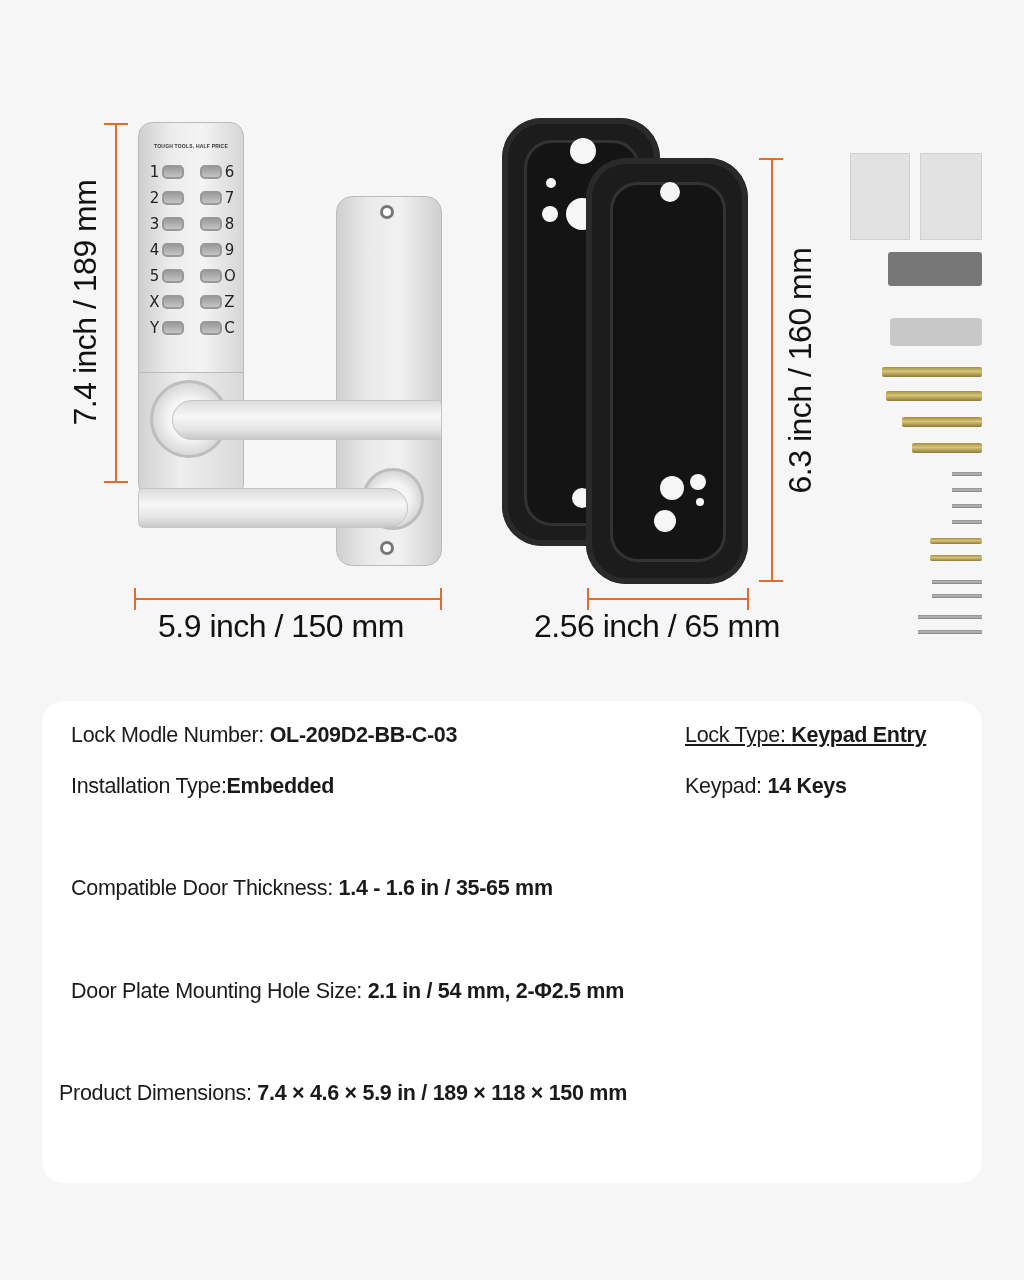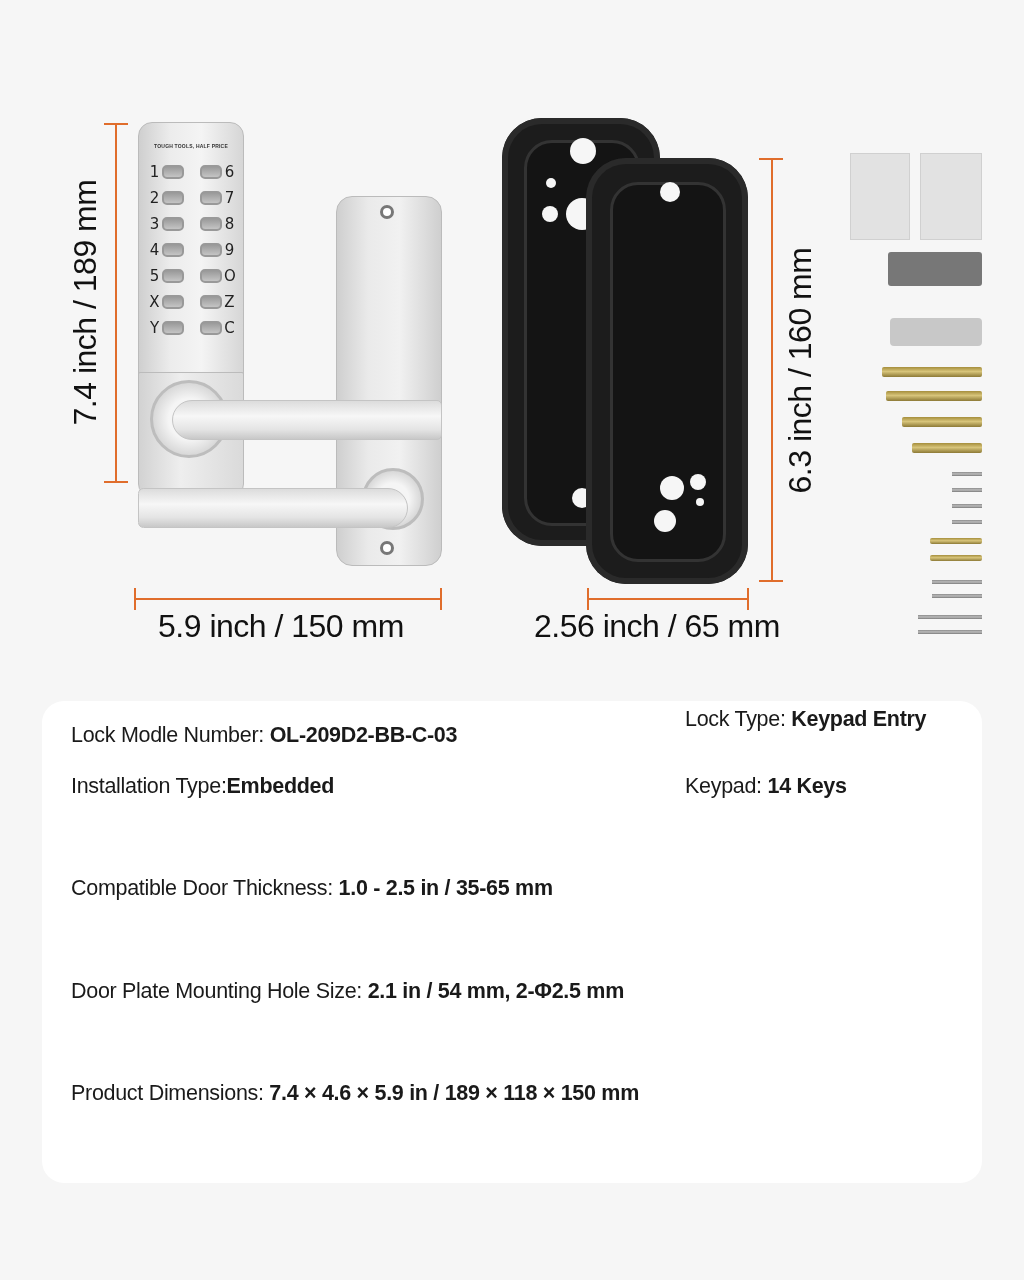--- a/index.html
+++ b/index.html
@@ -212,31 +212,31 @@
   <div class="acc screw" style="left:932px; top:580px; width:50px;"></div>
   <div class="acc screw" style="left:932px; top:594px; width:50px;"></div>
   <div class="acc screw" style="left:918px; top:615px; width:64px;"></div>
   <div class="acc screw" style="left:918px; top:630px; width:64px;"></div>
 </div>
 
 <div class="spec-card">
   <div class="spec-row" style="left:29px; top:22px;">
     <span class="lbl">Lock Modle Number: </span><span class="val">OL-209D2-BB-C-03</span>
   </div>
-  <div class="spec-row" style="left:643px; top:6px;">
+  <div class="spec-row" style="left:643px; top:22px;text-decoration:underline;">
     <span class="lbl">Lock Type: </span><span class="val">Keypad Entry</span>
   </div>
   <div class="spec-row" style="left:29px; top:73px;">
     <span class="lbl">Installation Type:</span><span class="val">Embedded</span>
   </div>
   <div class="spec-row" style="left:643px; top:73px;">
     <span class="lbl">Keypad: </span><span class="val">14 Keys</span>
   </div>
   <div class="spec-row" style="left:29px; top:175px;">
-    <span class="lbl">Compatible Door Thickness: </span><span class="val">1.0 - 2.5 in / 35-65 mm</span>
+    <span class="lbl">Compatible Door Thickness: </span><span class="val">1.4 - 1.6 in / 35-65 mm</span>
   </div>
   <div class="spec-row" style="left:29px; top:278px;">
     <span class="lbl">Door Plate Mounting Hole Size: </span><span class="val">2.1 in / 54 mm, 2-Φ2.5 mm</span>
   </div>
-  <div class="spec-row" style="left:29px; top:380px;">
+  <div class="spec-row" style="left:17px; top:380px;">
     <span class="lbl">Product Dimensions: </span><span class="val">7.4 × 4.6 × 5.9 in / 189 × 118 × 150 mm</span>
   </div>
 </div>
 
 </body></html>

